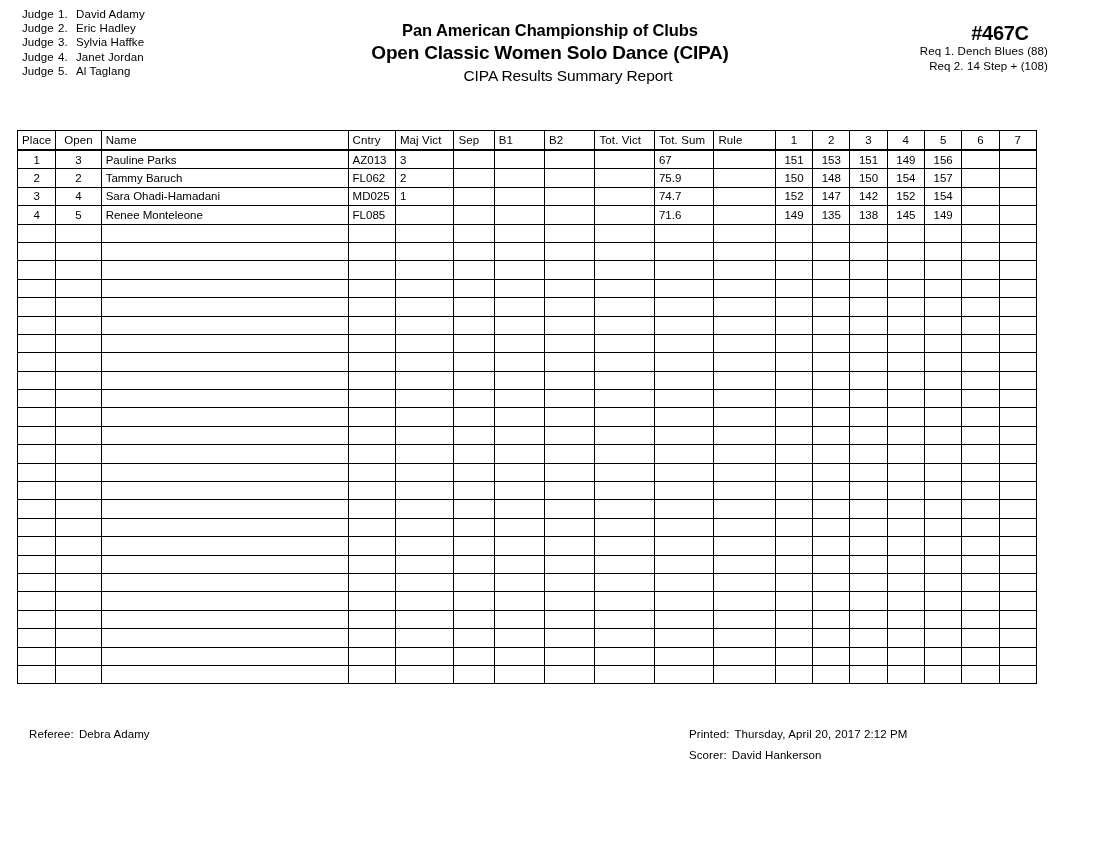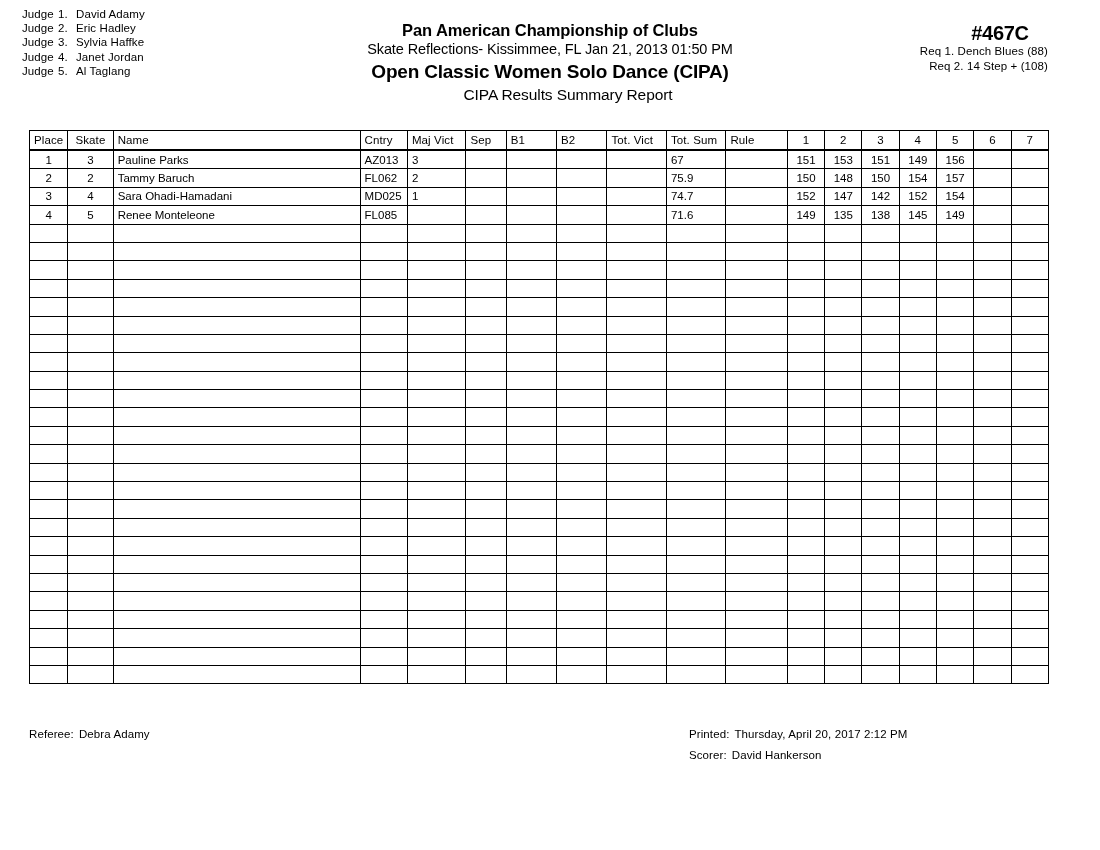--- a/index.html
+++ b/index.html
@@ -90,21 +90,21 @@
   }
   .req-line {
     font-size: 11.5px;
     white-space: nowrap;
     letter-spacing: 0.1px;
   }
 
   
   #results-table-wrap {
     position: absolute;
-    left: 29px;
+    left: 17px;
     top: 130px;
     width: 1020px;
   }
   table#results-table {
     border-collapse: collapse;
     width: 1020px;
     table-layout: fixed;
     font-size: 11.5px;
   }
   table#results-table th,
@@ -184,21 +184,20 @@
 <div id="judges-block">
     <div class="judge-line"><span class="j-word">Judge</span><span class="j-num">1.</span><span>David Adamy</span></div>
     <div class="judge-line"><span class="j-word">Judge</span><span class="j-num">2.</span><span>Eric Hadley</span></div>
     <div class="judge-line"><span class="j-word">Judge</span><span class="j-num">3.</span><span>Sylvia Haffke</span></div>
     <div class="judge-line"><span class="j-word">Judge</span><span class="j-num">4.</span><span>Janet Jordan</span></div>
     <div class="judge-line"><span class="j-word">Judge</span><span class="j-num">5.</span><span>Al Taglang</span></div>
   </div>
 
 <div id="title-block">
   <div id="event-title">Pan American Championship of Clubs</div>
-  <div id="venue-line">Skate Reflections- Kissimmee, FL  Jan 21, 2013  01:50 PM</div>
   <div id="category-title">Open Classic Women Solo Dance (CIPA)</div>
   <div id="report-subtitle">CIPA Results Summary Report</div>
 </div>
 
 <div id="event-number-block">
   <div id="event-number">#467C</div>
 </div>
 <div id="requirements">
     <div class="req-line">Req  1.  Dench Blues (88)</div>
     <div class="req-line">Req  2.  14 Step + (108)</div>
@@ -222,21 +221,21 @@
         <col class="c-judge">
         <col class="c-judge">
         <col class="c-judge">
       <col class="c-judge">
         <col class="c-judge">
         <col class="c-judge">
     </colgroup>
     <thead>
       <tr id="results-header-row">
           <th class="ctr">Place</th>
-          <th class="ctr">Skate</th>
+          <th class="ctr">Open</th>
           <th>Name</th>
           <th>Cntry</th>
           <th>Maj Vict</th>
           <th>Sep</th>
           <th>B1</th>
           <th>B2</th>
           <th>Tot. Vict</th>
           <th>Tot. Sum</th>
           <th>Rule</th>
           <th class="ctr">1</th>

